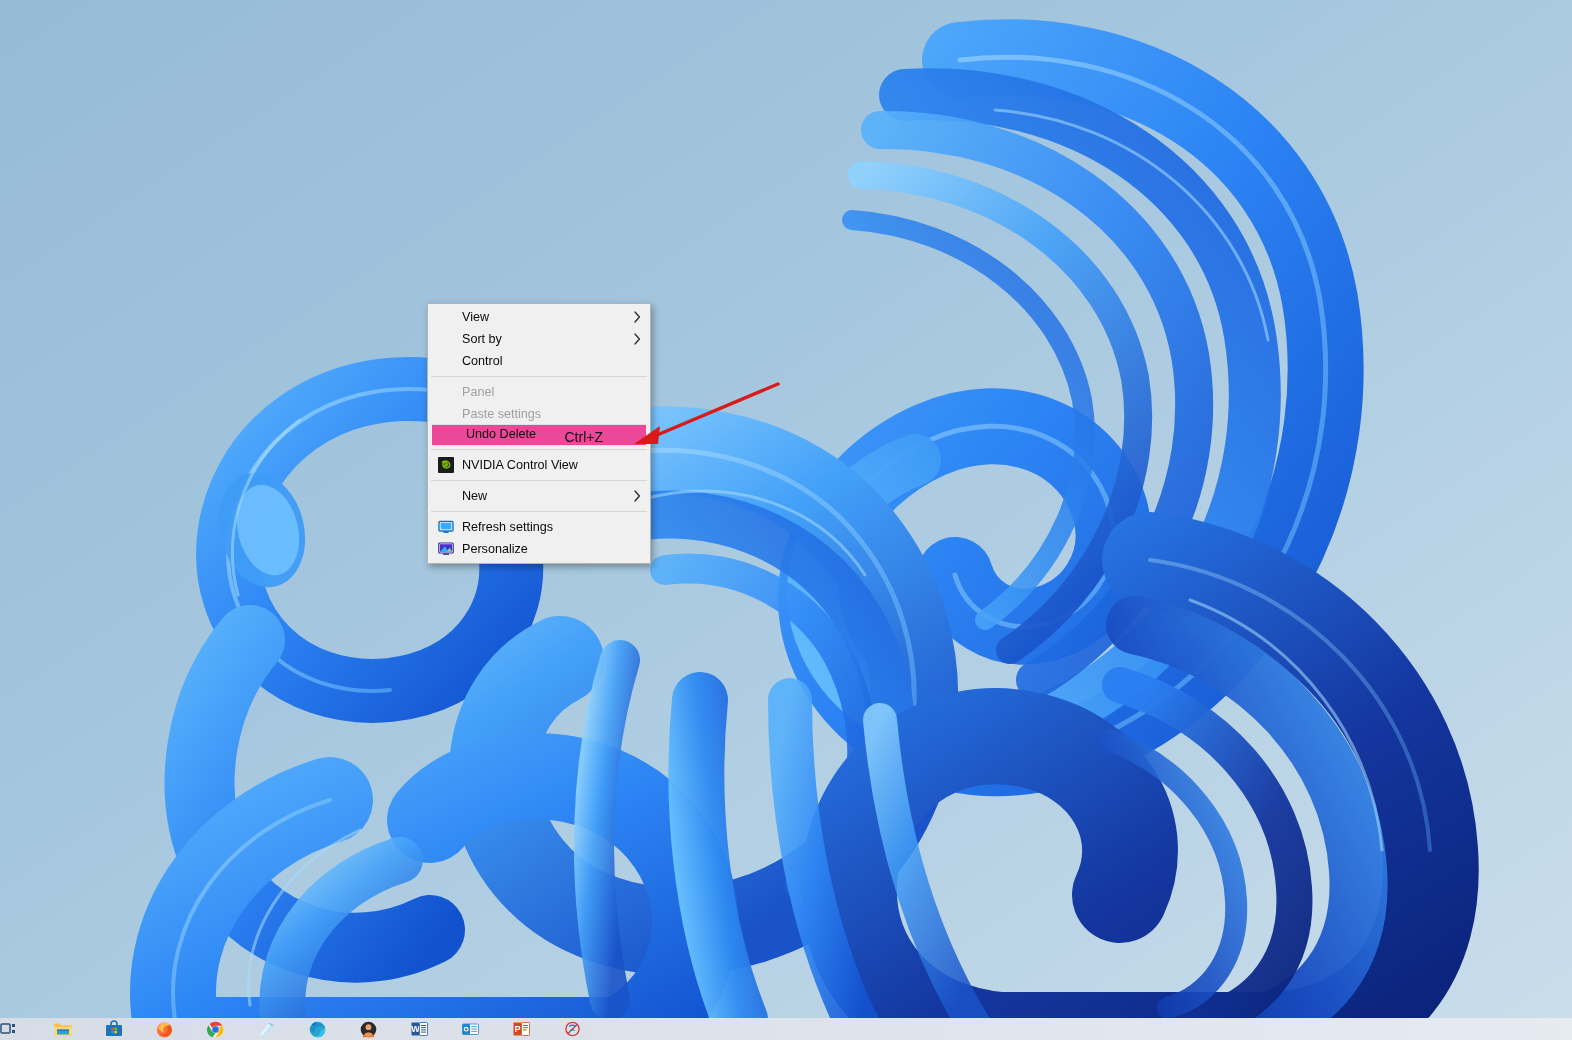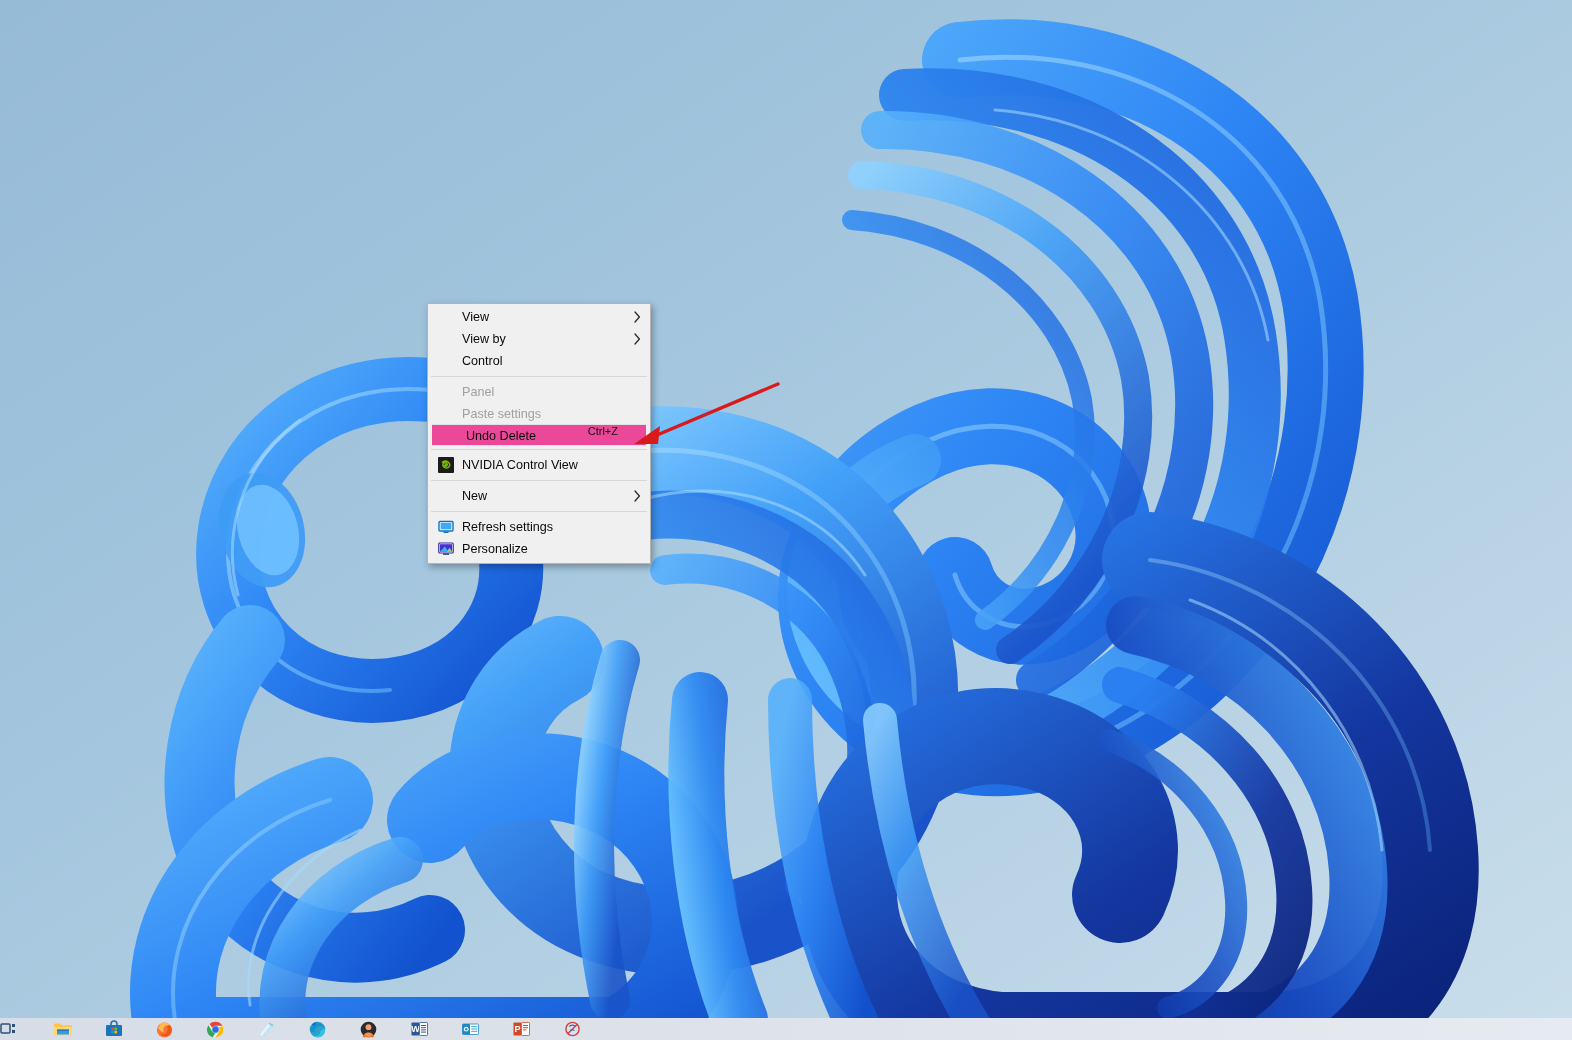--- a/index.html
+++ b/index.html
@@ -32,29 +32,29 @@
     border: 1px solid #b4b4b4;
     box-shadow: 2px 3px 7px rgba(0,0,0,0.32);
     padding: 2px 0 3px 0;
     font-size: 12.6px;
     color: #0b0b0b;
     z-index: 20;
   }
   .menu-item {
     position: relative;
     display: flex;
-    align-items: flex-start;
+    align-items: flex-end;
     height: 22px;
     padding-left: 34px;
-    padding-right: 10px;
+    padding-right: 25px;
     white-space: nowrap;
     cursor: default;
   }
   .menu-item .label { flex: 1 1 auto; line-height: 22px; }
-  .menu-item .accel { color: #111; font-size: 11px; padding-right: 18px; }
+  .menu-item .accel { color: #111; font-size: 14px; padding-right: 18px; }
   .menu-item.disabled .label { color: #a0a0a0; }
   .menu-item.highlight {
     background: #ec4899;
     border-top: 1px solid #e2e2e2;
     border-bottom: 1px solid #e2e2e2;
     margin: -1px 4px;
   }
   .menu-item .chevron {
     position: absolute;
     right: 9px; top: 50%;
@@ -213,21 +213,21 @@
   <div id="context-menu">
       <div class="menu-item">
         <span class="label">View</span>
         <span class="chevron">
           <svg xmlns="http://www.w3.org/2000/svg" width="8" height="12" viewBox="0 0 8 12">
             <path d="M2 1 L6.4 6 L2 11" fill="none" stroke="#2b2b2b" stroke-width="1.3" stroke-linecap="round" stroke-linejoin="round"></path>
           </svg>
         </span>
       </div>
       <div class="menu-item">
-        <span class="label">View by</span>
+        <span class="label">Sort by</span>
         <span class="chevron">
           <svg xmlns="http://www.w3.org/2000/svg" width="8" height="12" viewBox="0 0 8 12">
             <path d="M2 1 L6.4 6 L2 11" fill="none" stroke="#2b2b2b" stroke-width="1.3" stroke-linecap="round" stroke-linejoin="round"></path>
           </svg>
         </span>
       </div>
       <div class="menu-item">
         <span class="label">Control</span>
       </div>
       <div class="menu-sep"></div>

